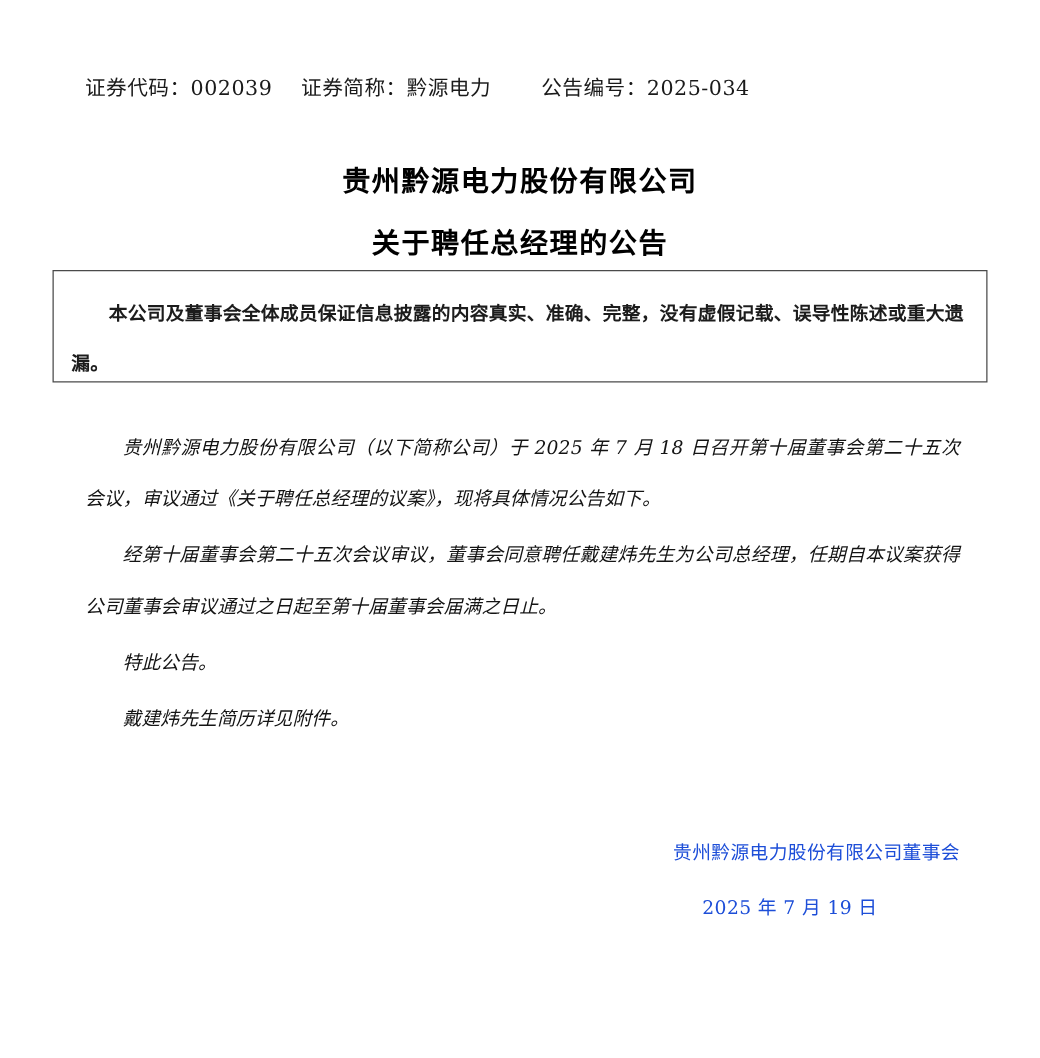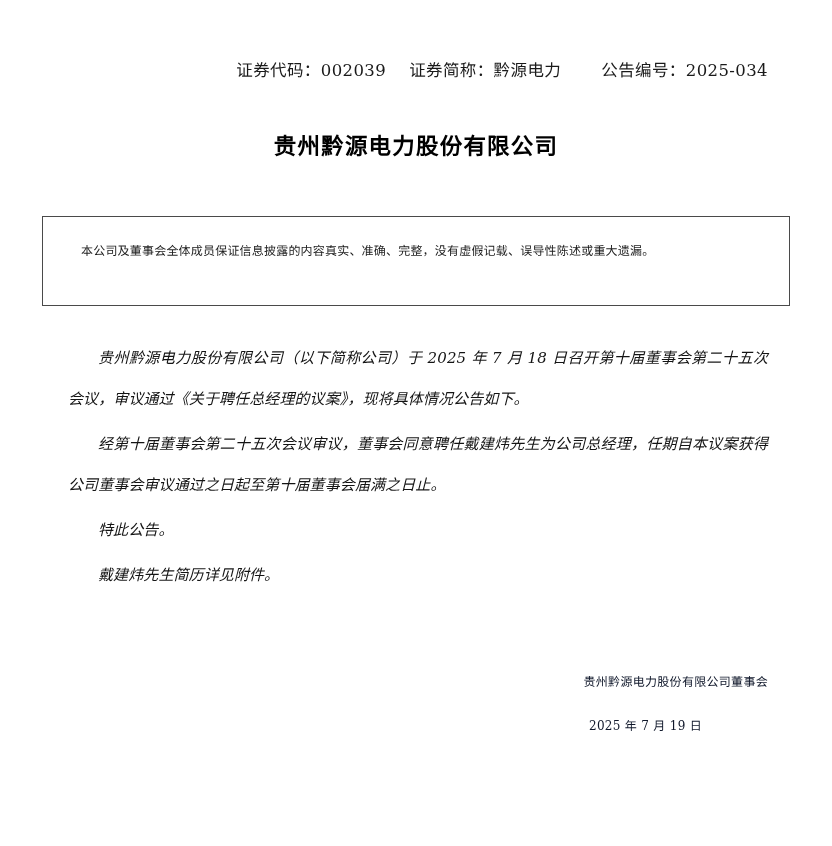--- a/index.html
+++ b/index.html
@@ -24,21 +24,21 @@
     padding: 0;
   }
 
   
   .doc-header {
     position: absolute;
     top: 57px;
     left: 68px;
     width: 700px;
     display: flex;
-    justify-content: flex-end;
+    justify-content: flex-start;
     align-items: baseline;
     font-size: 16.5px;
     letter-spacing: 0.4px;
     white-space: nowrap;
   }
   .doc-header .hdr-item { display: inline-block; }
   .hdr-mid { margin-left: 23px; }
   .hdr-right { margin-left: 40px; }
 
   
@@ -66,28 +66,29 @@
     top: 216px;
     left: 42px;
     width: 748px;
     height: 90px;
     box-sizing: border-box;
     border: 1.6px solid #4a4a4a;
     padding: 14px 18px 10px 14px;
   }
   .disclaimer-text {
     font-family: "DejaVu Serif", "Liberation Serif", serif;
-    font-size: 12px;
+    font-size: 15px;
     line-height: 40px;
     text-align: justify;
     text-align-last: left;
     text-indent: 2em;
     letter-spacing: 0.2px;
     margin: 0;
     color: #1c1c1c;
+    font-weight: bold;
   }
 
   
   .body-block {
     position: absolute;
     top: 338px;
     left: 68px;
     width: 700px;
   }
   .body-p {
@@ -104,40 +105,41 @@
   .body-p.tight { text-align-last: left; }
   .body-p + .body-p { margin-top: 4px; }
 
   
   .signature-block {
     position: absolute;
     top: 662px;
     left: 0;
     width: 768px;
     text-align: right;
-    font-size: 12px;
+    font-size: 15px;
     line-height: 41px;
-    color: #0f172a;
+    color: #1d4ed8;
   }
   .sign-company { display: block; letter-spacing: 0.3px; }
   .sign-date { display: block; margin-top: 3px; padding-right: 66px; letter-spacing: 0.3px; }
 </style>
 </head>
 <body>
 
 <div class="page">
 
   <div class="doc-header">
     <span class="hdr-item hdr-left">证券代码：002039</span>
     <span class="hdr-item hdr-mid">证券简称：黔源电力</span>
     <span class="hdr-item hdr-right">公告编号：2025-034</span>
   </div>
 
   <div class="title-block">
     <div class="title-line first">贵州黔源电力股份有限公司</div>
+    <div class="title-line second">关于聘任总经理的公告</div>
   </div>
 
   <div class="disclaimer-box">
     <p class="disclaimer-text">本公司及董事会全体成员保证信息披露的内容真实、准确、完整，没有虚假记载、误导性陈述或重大遗漏。</p>
   </div>
 
   <div class="body-block">
     <p class="body-p">贵州黔源电力股份有限公司（以下简称公司）于 2025 年 7 月 18 日召开第十届董事会第二十五次会议，审议通过《关于聘任总经理的议案》，现将具体情况公告如下。</p>
     <p class="body-p">经第十届董事会第二十五次会议审议，董事会同意聘任戴建炜先生为公司总经理，任期自本议案获得公司董事会审议通过之日起至第十届董事会届满之日止。</p>
     <p class="body-p tight">特此公告。</p>

